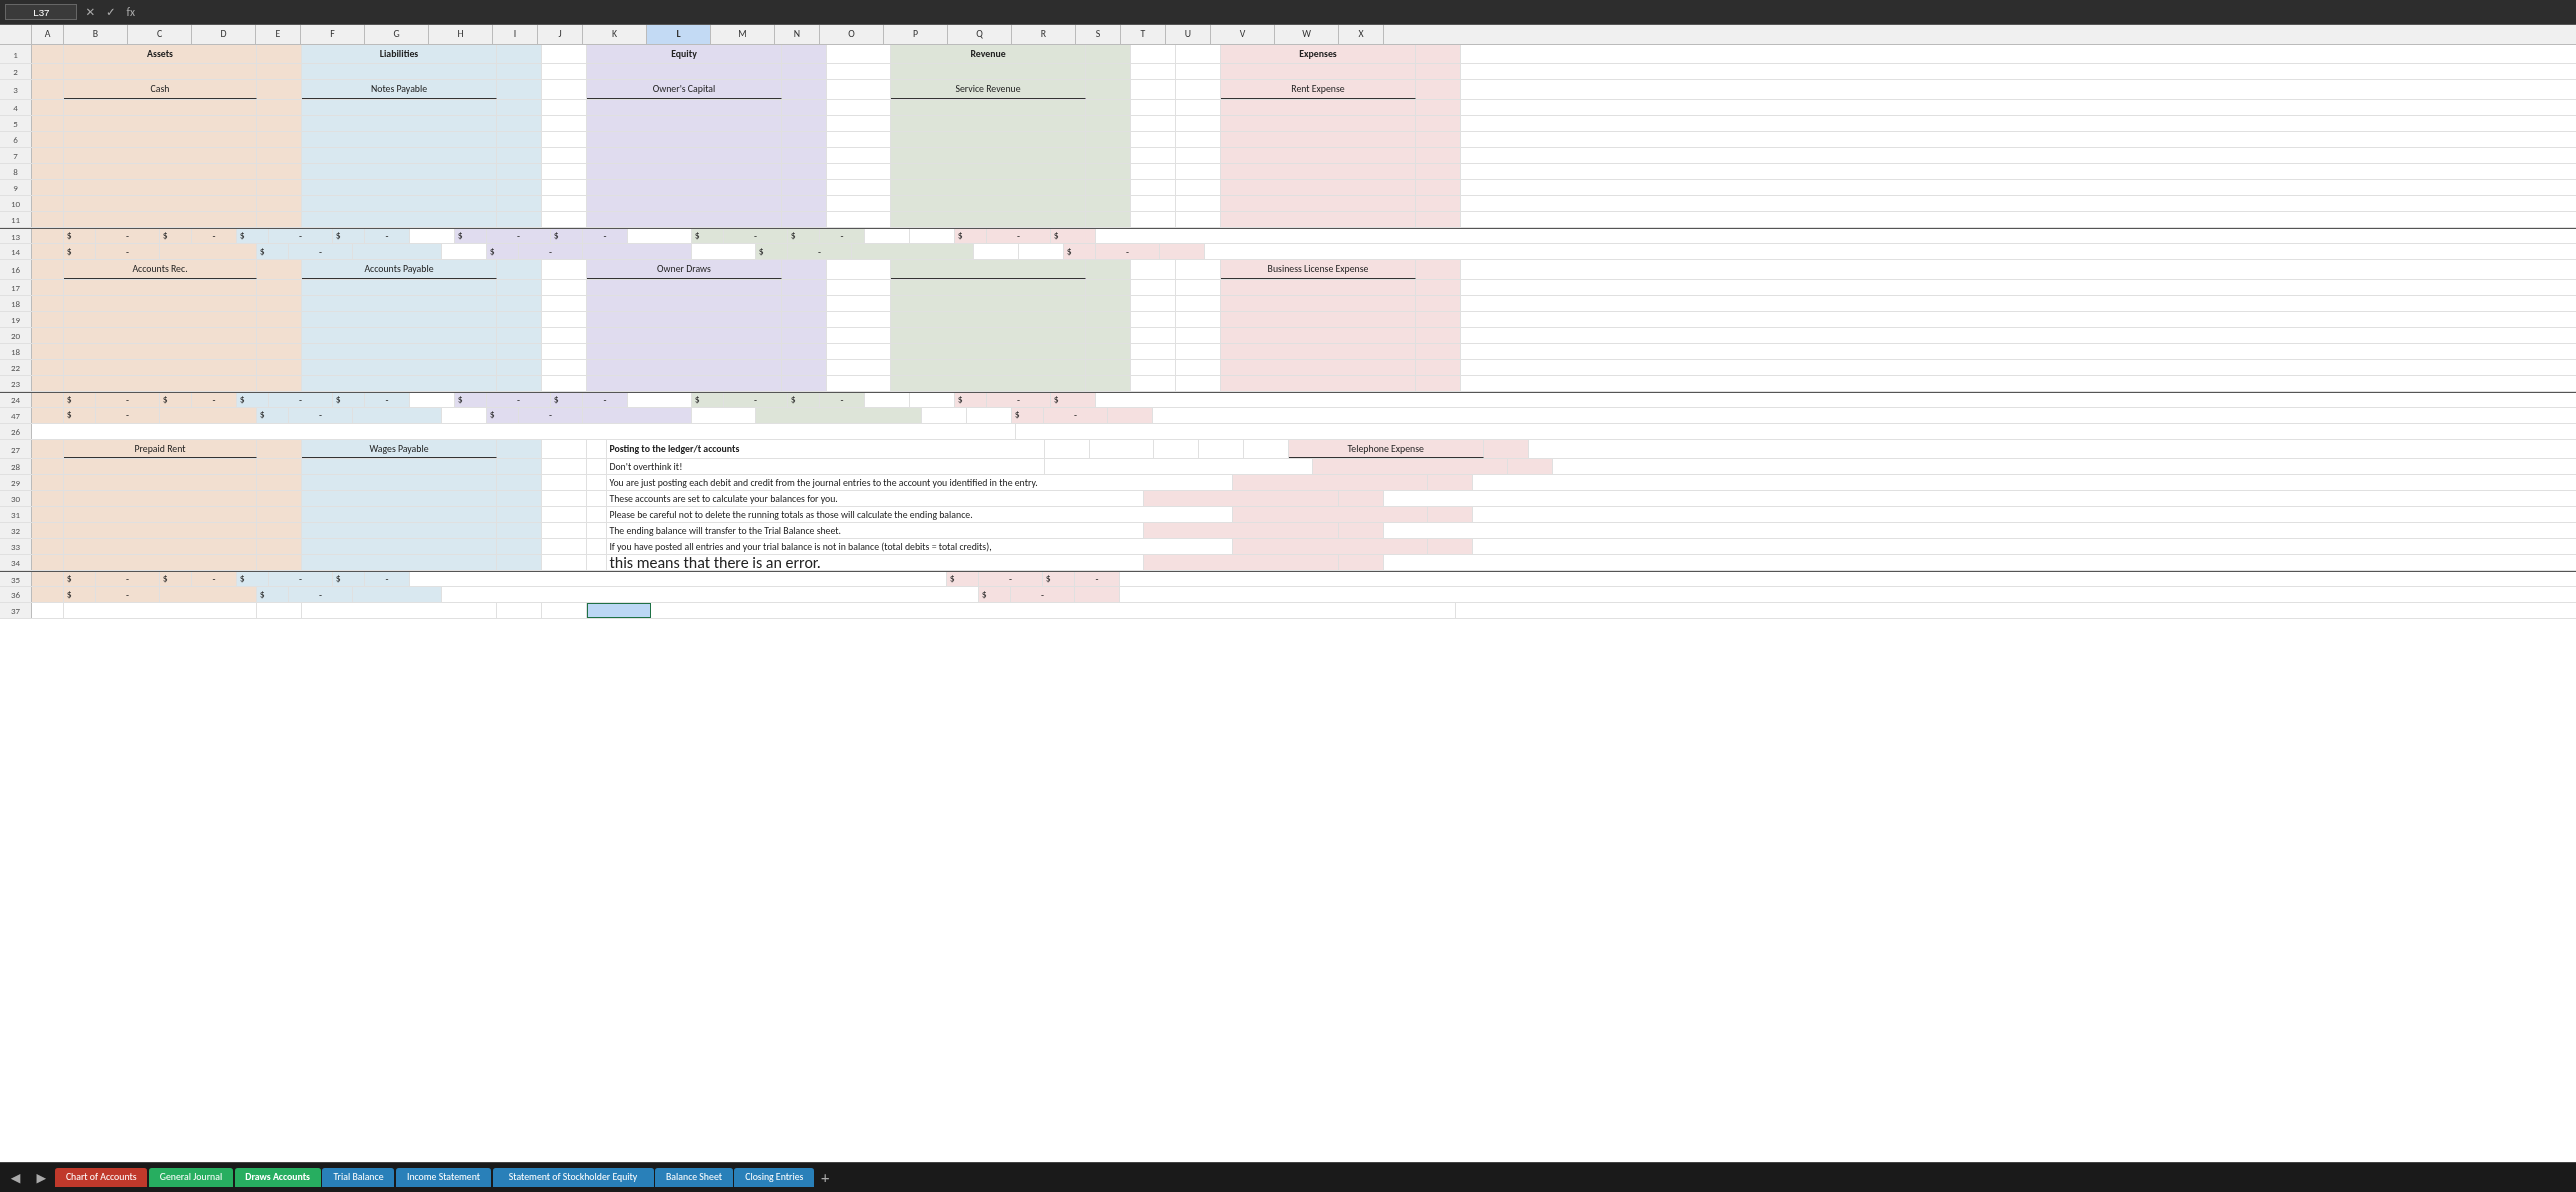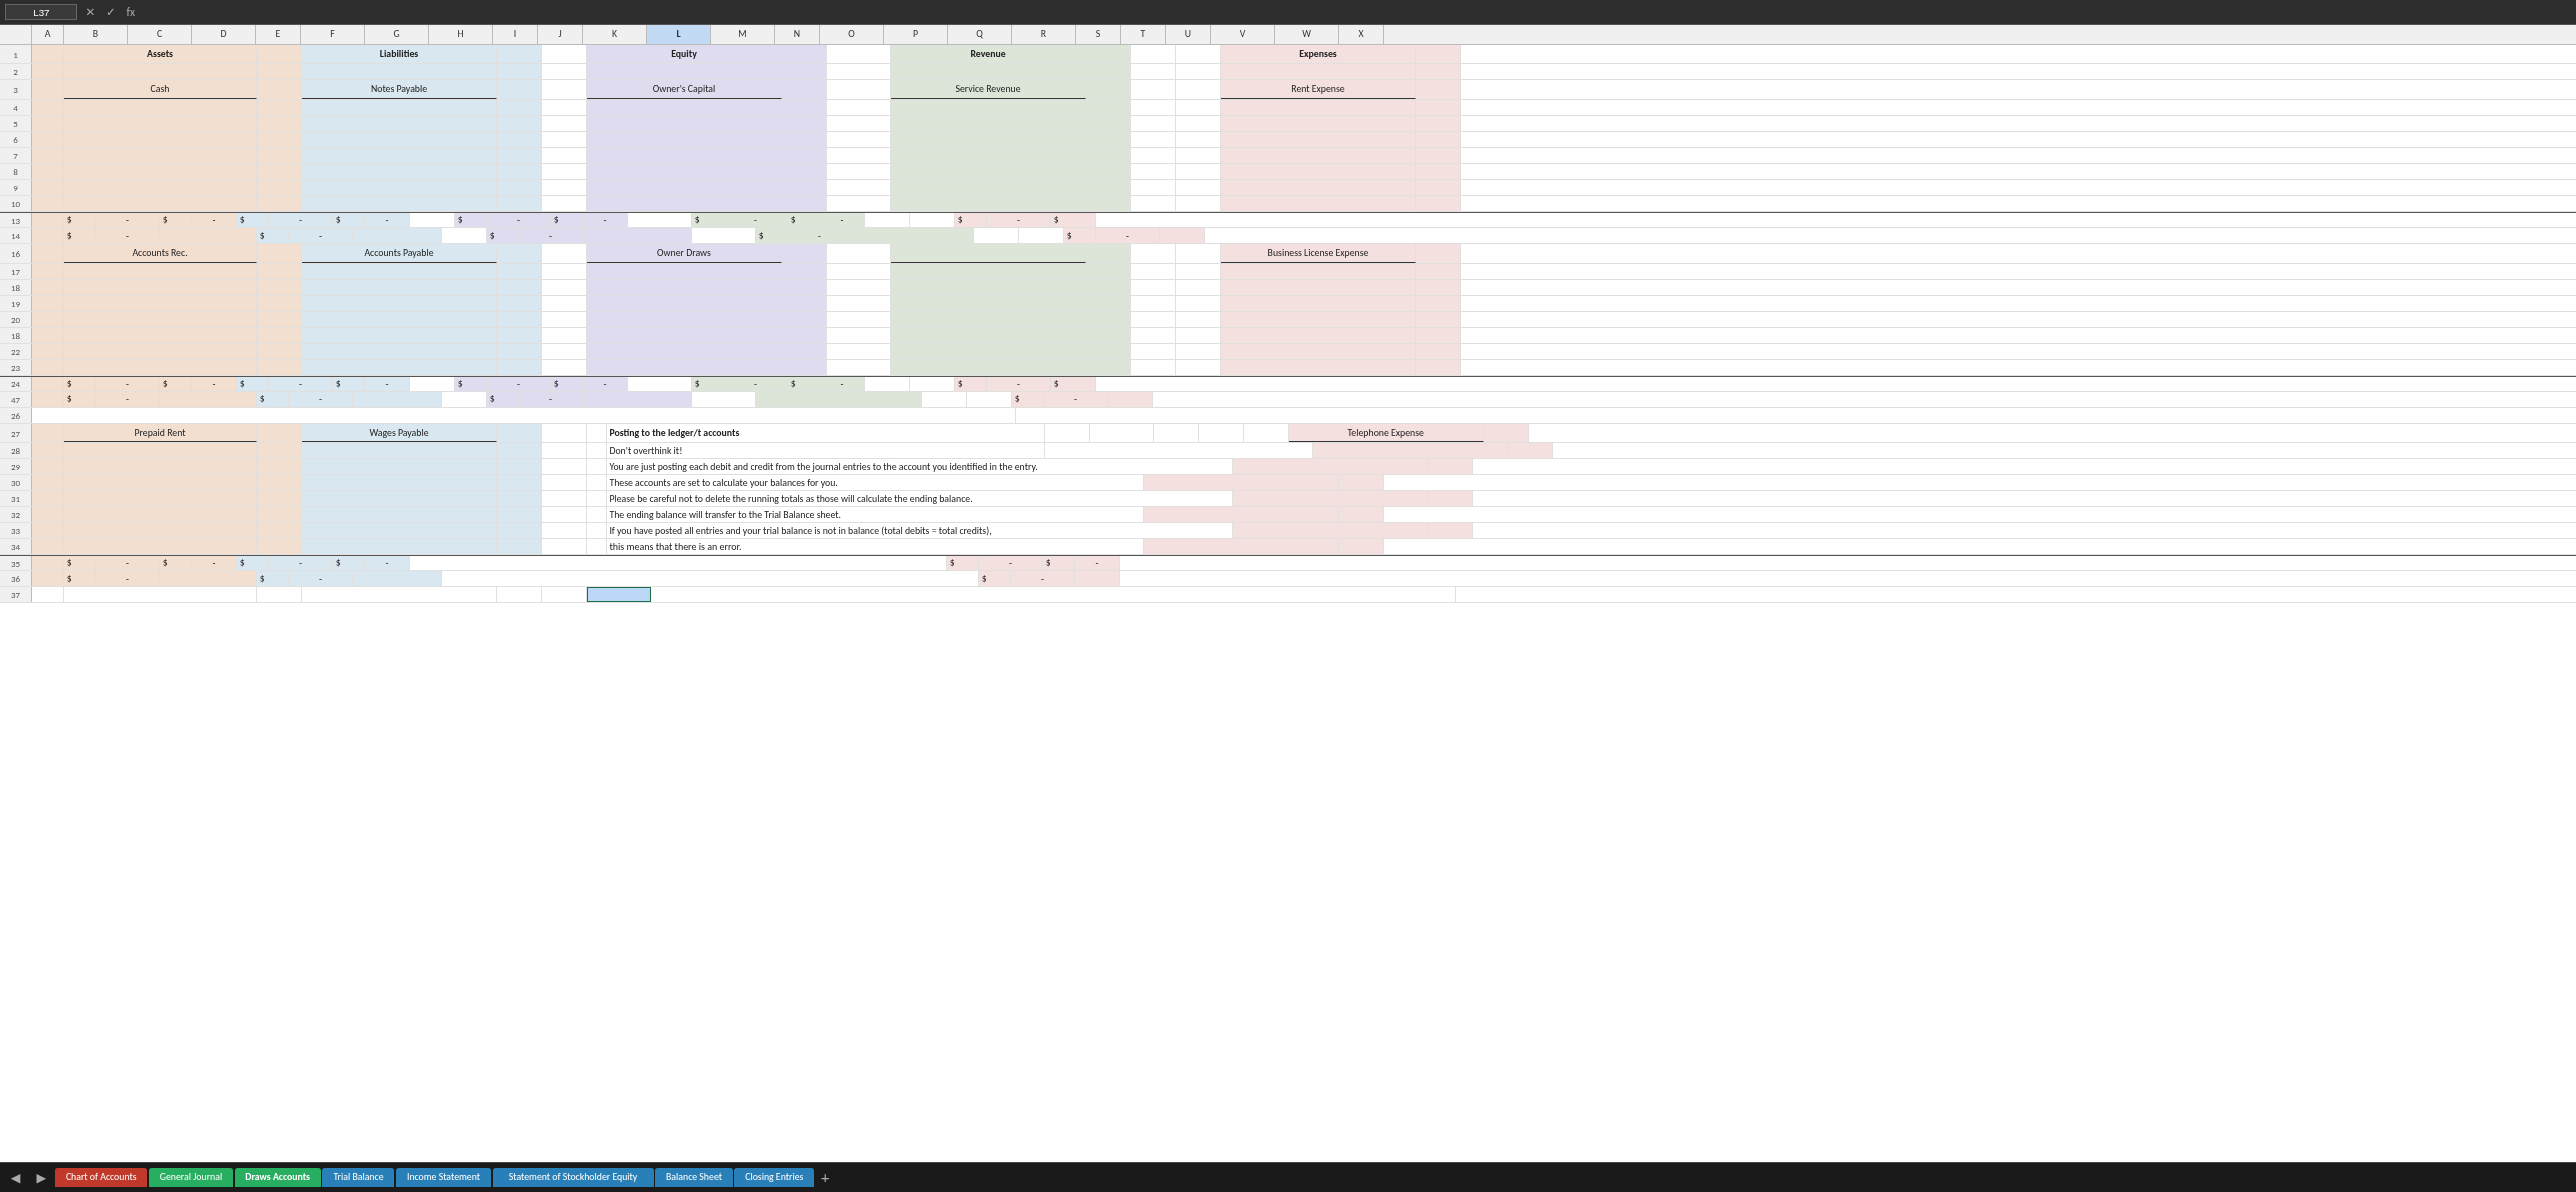--- a/index.html
+++ b/index.html
@@ -317,20 +317,38 @@
             <div class="cell bg-purple" style="width:195px;min-width:195px"></div>
             <div class="cell bg-purple" style="width:45px;min-width:45px"></div>
             <div class="cell" style="width:64px;min-width:64px"></div>
             <div class="cell bg-green-gray" style="width:195px;min-width:195px"></div>
             <div class="cell bg-green-gray" style="width:45px;min-width:45px"></div>
             <div class="cell" style="width:45px;min-width:45px"></div>
             <div class="cell" style="width:45px;min-width:45px"></div>
             <div class="cell bg-pink" style="width:195px;min-width:195px"></div>
             <div class="cell bg-pink" style="width:45px;min-width:45px"></div>
           </div>
+      <div class="grid-row" style="height: 16px;">
+            <div class="row-header">11</div>
+            <div class="cell bg-peach" style="width:32px;min-width:32px"></div>
+            <div class="cell bg-peach" style="width:193px;min-width:193px"></div>
+            <div class="cell bg-peach" style="width:45px;min-width:45px"></div>
+            <div class="cell bg-blue" style="width:195px;min-width:195px"></div>
+            <div class="cell bg-blue" style="width:45px;min-width:45px"></div>
+            <div class="cell" style="width:45px;min-width:45px"></div>
+            <div class="cell bg-purple" style="width:195px;min-width:195px"></div>
+            <div class="cell bg-purple" style="width:45px;min-width:45px"></div>
+            <div class="cell" style="width:64px;min-width:64px"></div>
+            <div class="cell bg-green-gray" style="width:195px;min-width:195px"></div>
+            <div class="cell bg-green-gray" style="width:45px;min-width:45px"></div>
+            <div class="cell" style="width:45px;min-width:45px"></div>
+            <div class="cell" style="width:45px;min-width:45px"></div>
+            <div class="cell bg-pink" style="width:195px;min-width:195px"></div>
+            <div class="cell bg-pink" style="width:45px;min-width:45px"></div>
+          </div>
 
     <div class="grid-row" style="height:16px;border-top:1.8px solid #555">
       <div class="row-header">13</div>
       <div class="cell bg-peach" style="width:32px;min-width:32px"></div>
       <div class="cell bg-peach" style="width:32px;min-width:32px">$</div>
       <div class="cell bg-peach cell-center" style="width:64px;min-width:64px">-</div>
       <div class="cell bg-peach" style="width:32px;min-width:32px">$</div>
       <div class="cell bg-peach cell-center" style="width:45px;min-width:45px">-</div>
       <div class="cell bg-blue" style="width:32px;min-width:32px">$</div>
       <div class="cell bg-blue cell-center" style="width:64px;min-width:64px">-</div>
@@ -686,21 +704,21 @@
 
     <div class="grid-row" style="height:16px">
       <div class="row-header">34</div>
       <div class="cell bg-peach" style="width:32px;min-width:32px"></div>
       <div class="cell bg-peach" style="width:193px;min-width:193px"></div>
       <div class="cell bg-peach" style="width:45px;min-width:45px"></div>
       <div class="cell bg-blue" style="width:195px;min-width:195px"></div>
       <div class="cell bg-blue" style="width:45px;min-width:45px"></div>
       <div class="cell" style="width:45px;min-width:45px"></div>
       <div class="cell" style="width:19.7px;min-width:19.7px"></div>
-      <div class="cell" style="width:537px;min-width:537px;font-size:10px">this means that there is an error.</div>
+      <div class="cell" style="width:537px;min-width:537px;font-size:16px">this means that there is an error.</div>
       <div class="cell bg-pink" style="width:195px;min-width:195px"></div>
       <div class="cell bg-pink" style="width:45px;min-width:45px"></div>
     </div>
 
     <div class="grid-row" style="height:16px;border-top:1.8px solid #555">
       <div class="row-header">35</div>
       <div class="cell bg-peach" style="width:32px;min-width:32px"></div>
       <div class="cell bg-peach" style="width:32px;min-width:32px">$</div>
       <div class="cell bg-peach cell-center" style="width:64px;min-width:64px">-</div>
       <div class="cell bg-peach" style="width:32px;min-width:32px">$</div>

